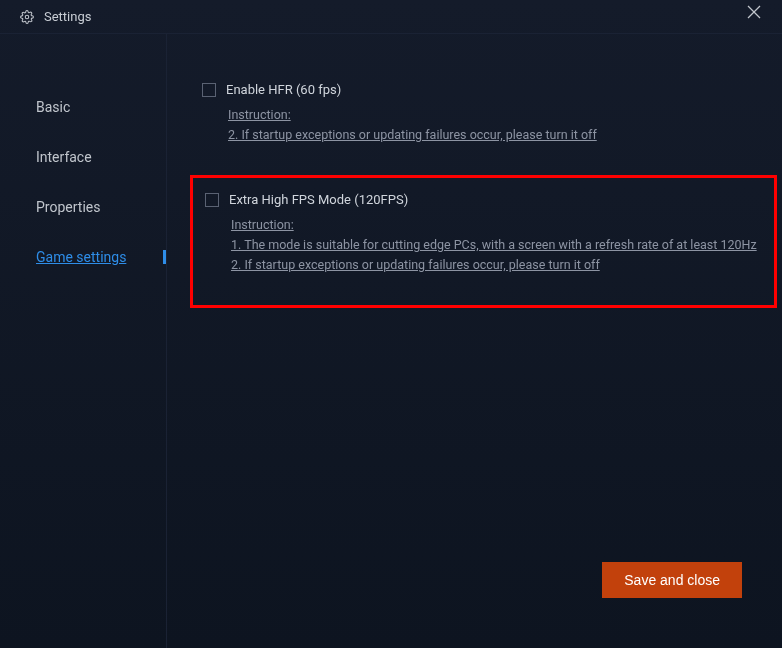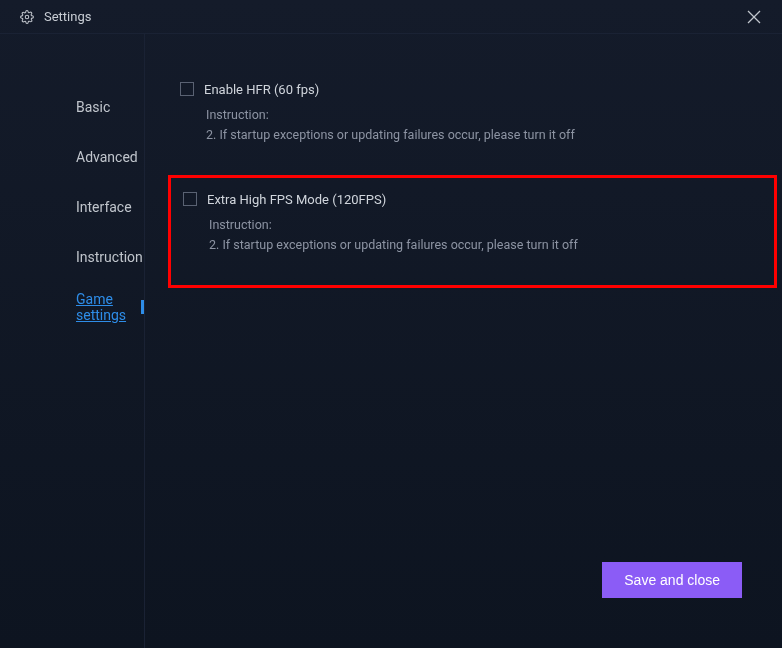--- a/index.html
+++ b/index.html
@@ -12,21 +12,20 @@
       height: 648px;
       background: linear-gradient(180deg, #141b2a 0%, #0d1420 100%);
       font-family: -apple-system, BlinkMacSystemFont, "Segoe UI", Roboto, sans-serif;
       color: #c0c5cc;
       overflow: hidden;
       position: relative;
     }
     .title-bar {
       height: 34px;
       display: flex;
-      align-items: center;
       justify-content: space-between;
       padding: 0 16px 0 20px;
       border-bottom: 1px solid #1a2234;
     }
     .title-left {
       display: flex;
       align-items: center;
       gap: 10px;
     }
     .title-left .gear {
@@ -47,24 +46,23 @@
       align-items: center;
       justify-content: center;
       cursor: pointer;
       color: #c0c5cc;
     }
     .main {
       display: flex;
       height: calc(100% - 34px);
     }
     .sidebar {
-      width: 145px;
+      width: 167px;
       border-right: 1px solid #1a2234;
       padding-top: 48px;
-      padding-left: 40px;
     }
     .sidebar-item {
       height: 50px;
       padding-left: 36px;
       display: flex;
       align-items: center;
       font-size: 14px;
       cursor: pointer;
       position: relative;
       color: #c0c5cc;
@@ -86,60 +84,61 @@
     .content {
       flex: 1;
       padding: 48px 0 0 35px;
       position: relative;
     }
     .option-block {
       margin-bottom: 30px;
     }
     .checkbox-row {
       display: flex;
-      align-items: flex-start;
+      align-items: flex-end;
       gap: 10px;
       margin-bottom: 8px;
     }
     .checkbox {
       width: 14px;
       height: 14px;
       border: 1px solid #5a6273;
       background: transparent;
       flex-shrink: 0;
     }
     .checkbox-label {
       font-size: 13px;
       color: #d0d5dc;
     }
     .instruction-block {
       padding-left: 26px;
       font-size: 12.5px;
       color: #8d94a3;
       line-height: 1.6;
+      text-decoration: underline;
     }
     .highlighted-block {
       border: 3px solid #ff0000;
       padding: 14px 10px 30px 8px;
       margin-left: -12px;
       margin-right: 5px;
     }
     .highlighted-block .checkbox-row {
       padding-left: 4px;
     }
     .highlighted-block .instruction-block {
       padding-left: 30px;
     }
     .save-btn {
       position: absolute;
       right: 40px;
       bottom: 50px;
       height: 36px;
       padding: 0 22px;
-      background: #8b5cf6;
+      background: #c2410c;
       color: #fff;
       font-size: 14px;
       display: flex;
       align-items: center;
       justify-content: center;
       cursor: pointer;
       border: none;
       text-align: center;
     }
   </style>
@@ -163,27 +162,24 @@
     </svg>
   </div>
 </div>
 
 <div class="main">
   <div class="sidebar">
     <div class="sidebar-item">
       <span>Basic</span>
     </div>
     <div class="sidebar-item">
-      <span>Advanced</span>
+      <span>Interface</span>
     </div>
     <div class="sidebar-item">
-      <span>Interface</span>
-    </div>
-    <div class="sidebar-item">
-      <span>Instruction</span>
+      <span>Properties</span>
     </div>
     <div class="sidebar-item active">
       <span>Game settings</span>
     </div>
   </div>
 
   <div class="content">
     <div class="option-block">
       <div class="checkbox-row">
         <div class="checkbox"></div>
@@ -195,20 +191,21 @@
       </div>
     </div>
 
     <div class="option-block highlighted-block">
       <div class="checkbox-row">
         <div class="checkbox"></div>
         <span class="checkbox-label">Extra High FPS Mode (120FPS)</span>
       </div>
       <div class="instruction-block">
         <div>Instruction:</div>
+        <div>1. The mode is suitable for cutting edge PCs, with a screen with a refresh rate of at least 120Hz</div>
         <div>2. If startup exceptions or updating failures occur, please turn it off</div>
       </div>
     </div>
 
     <button class="save-btn">
       <span>Save and close</span>
     </button>
   </div>
 </div>
 

